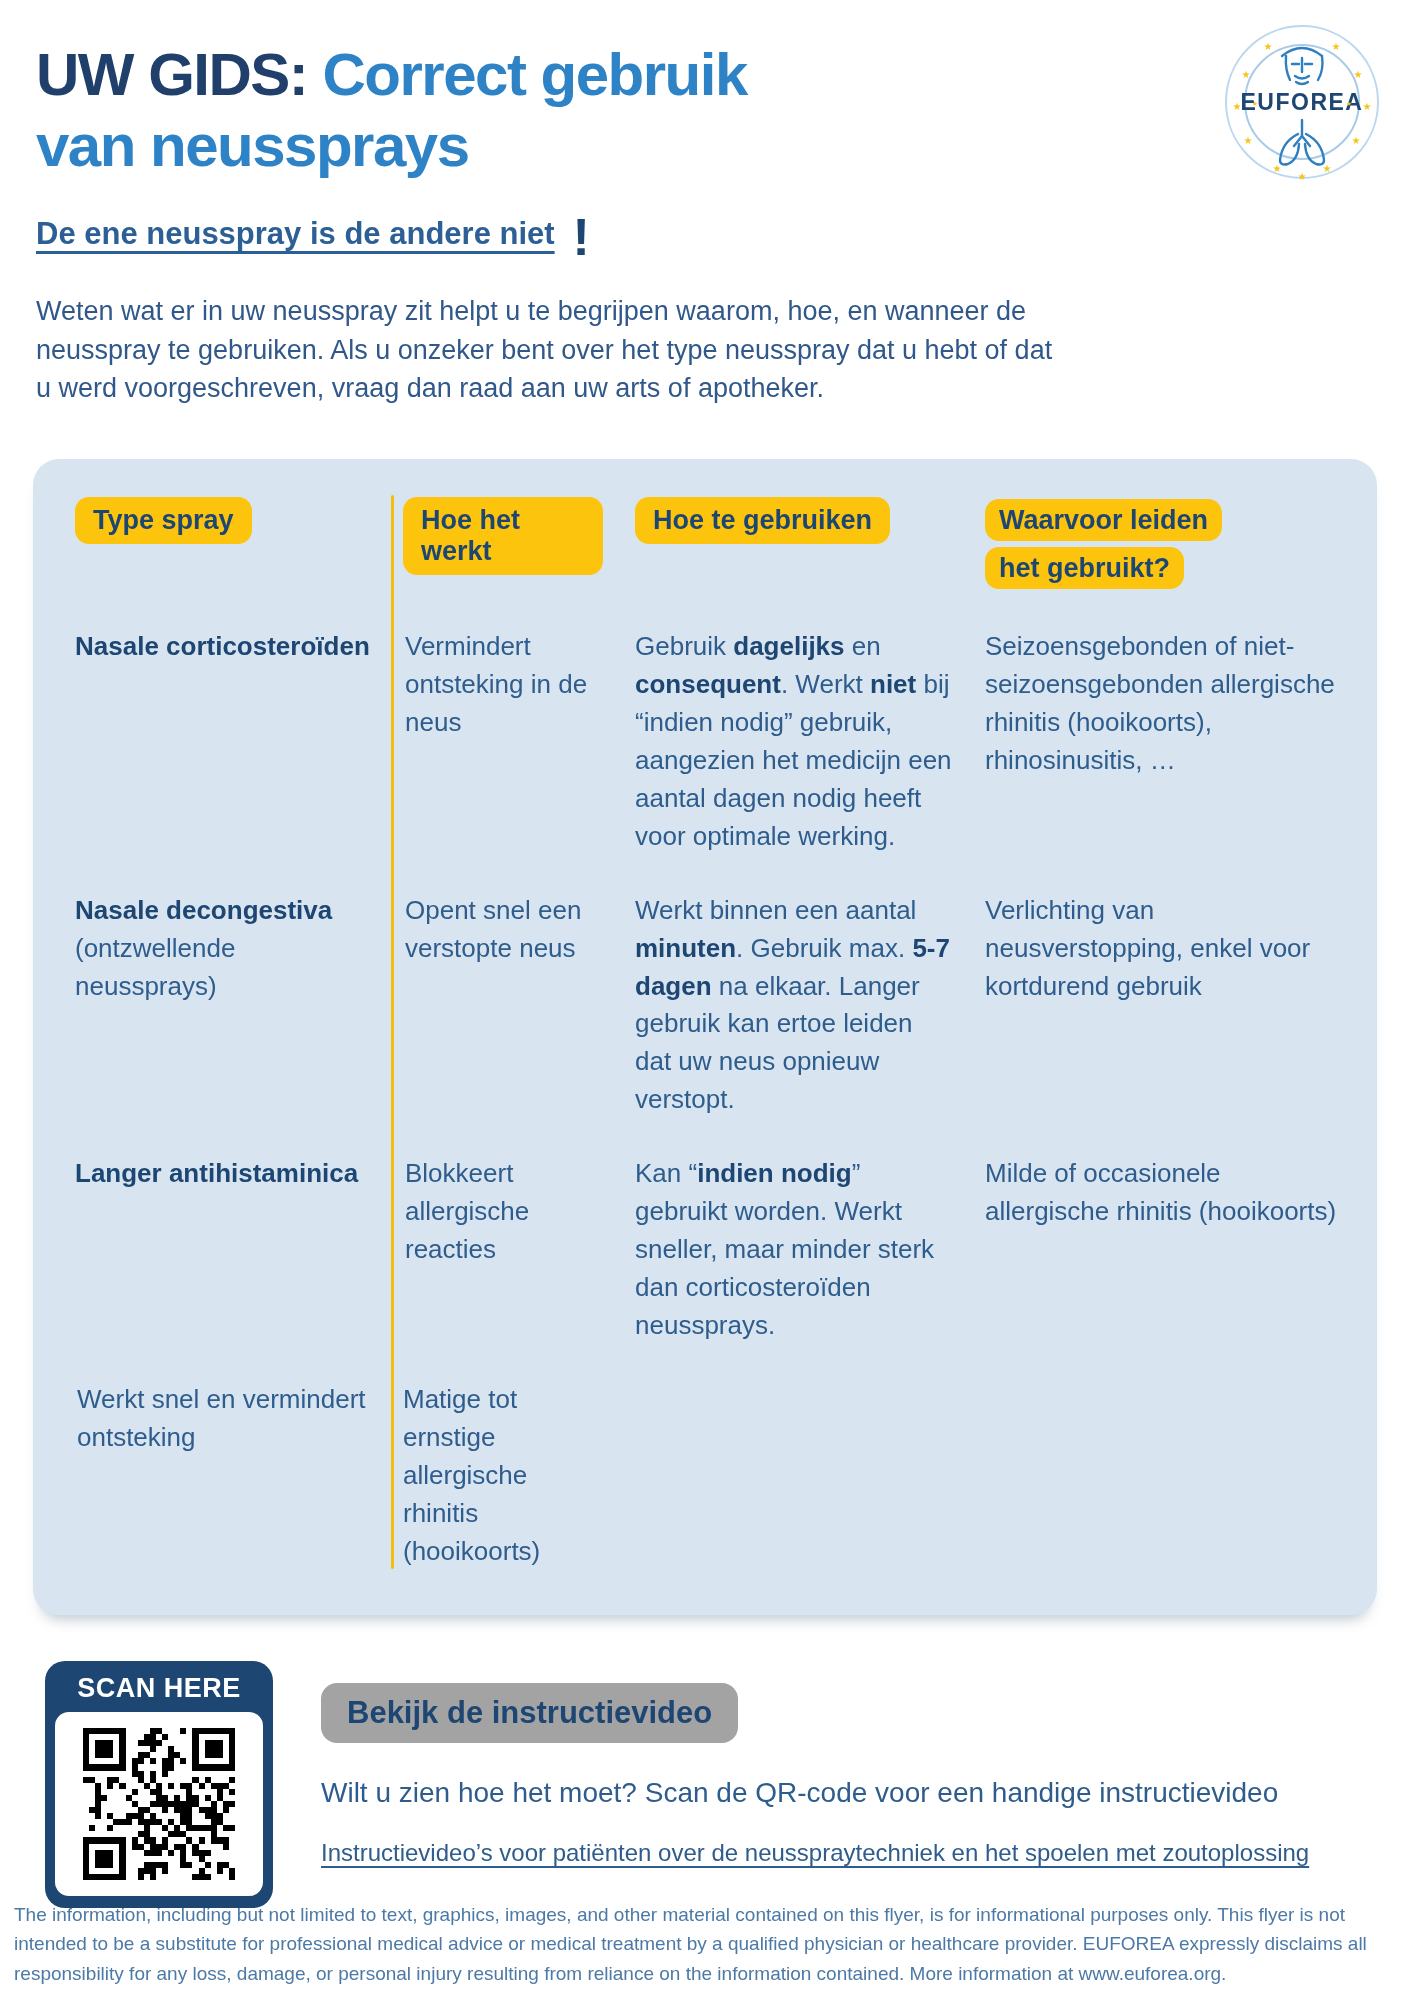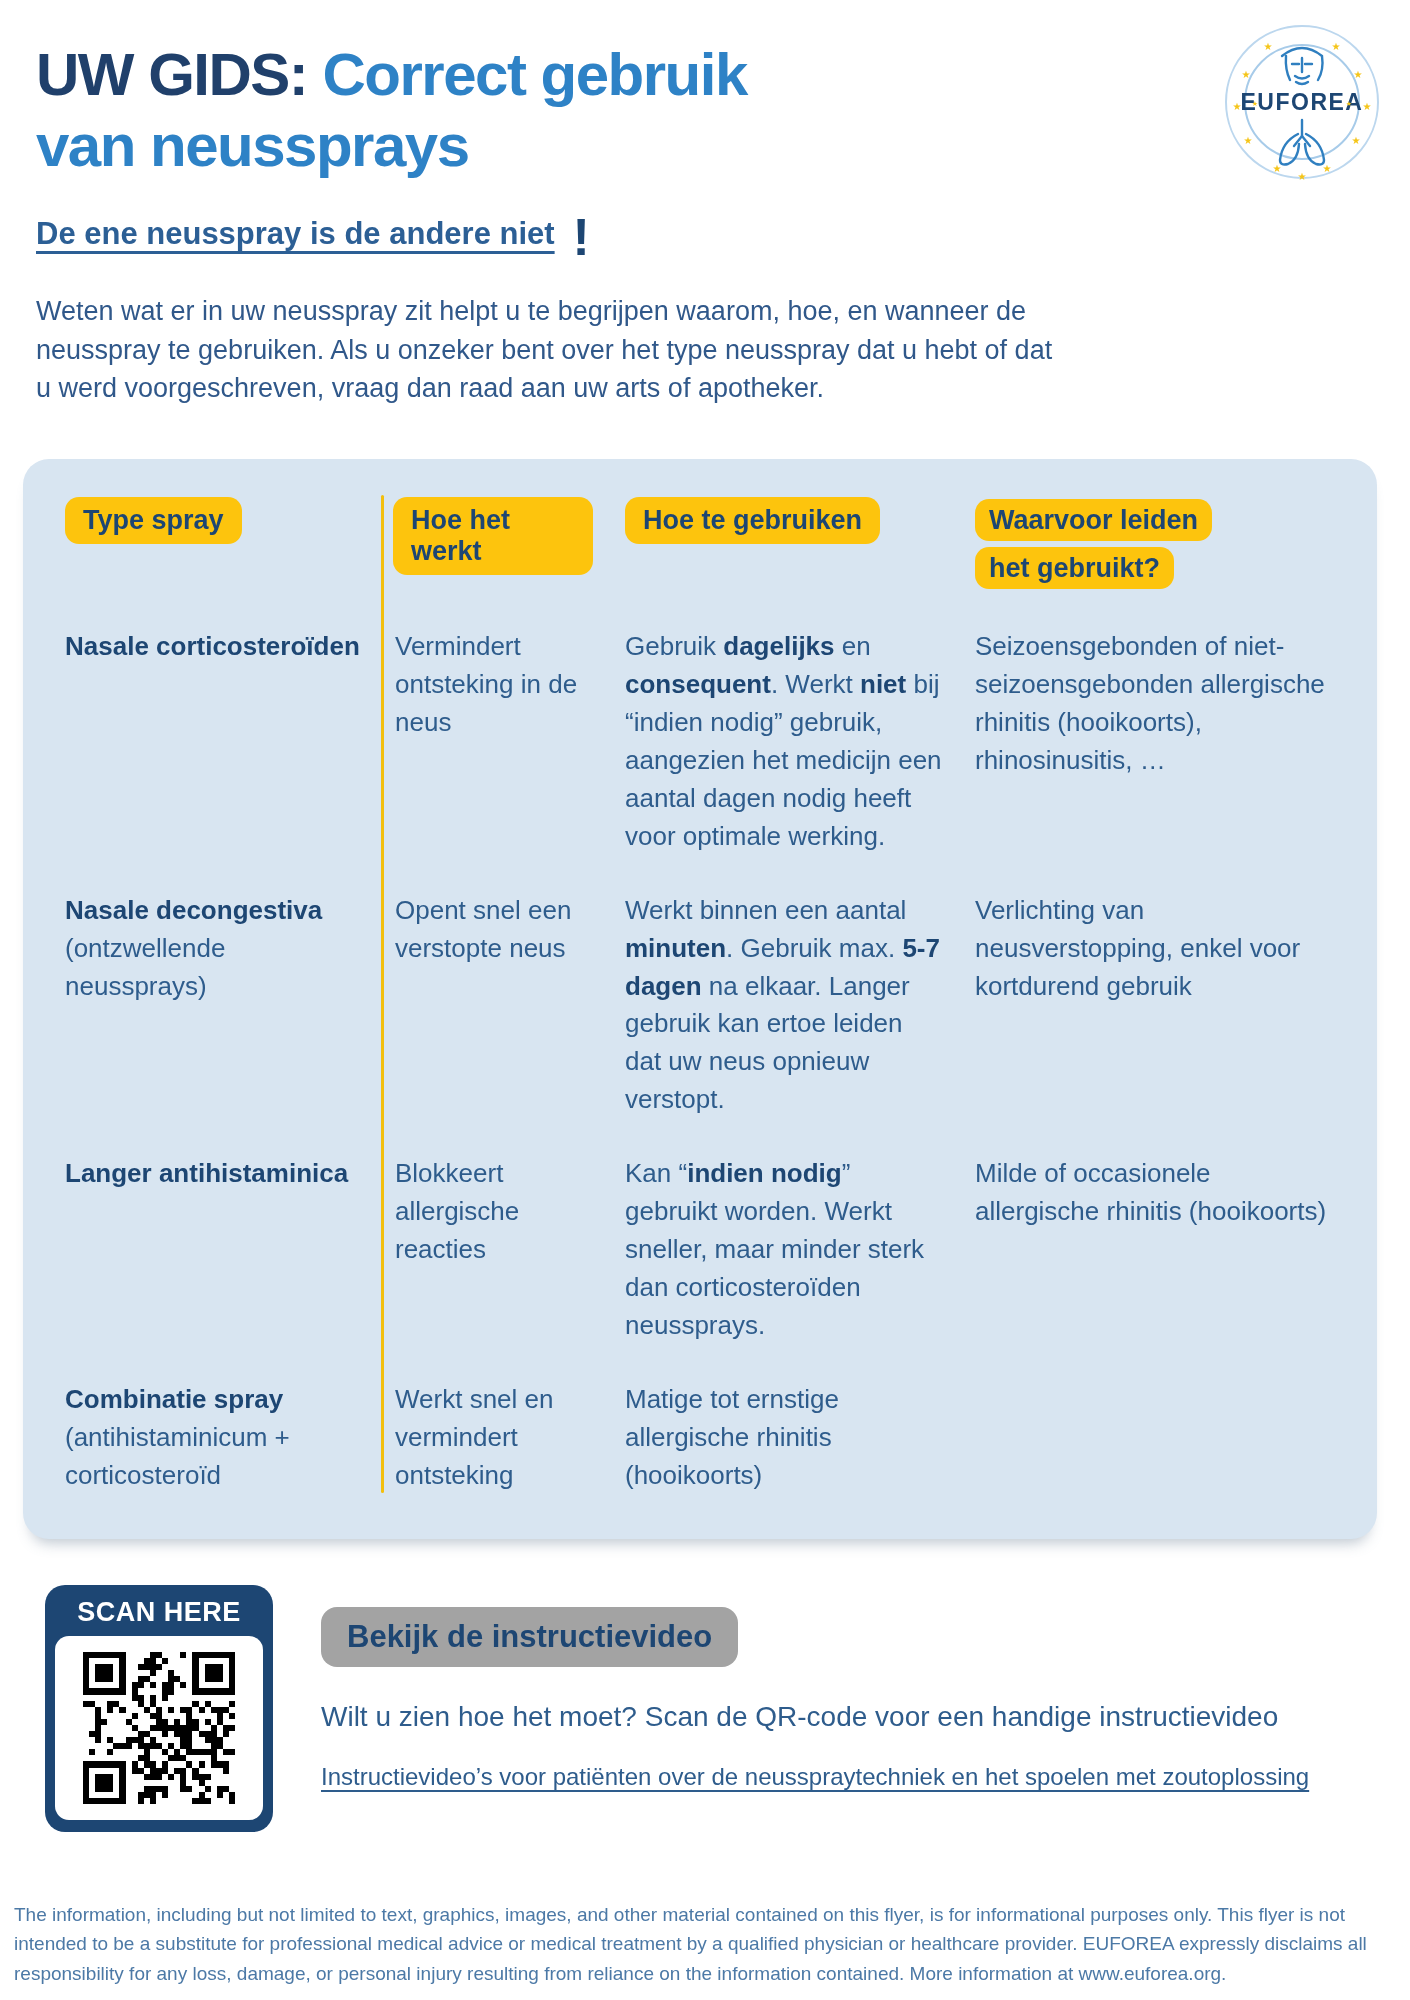--- a/index.html
+++ b/index.html
@@ -37,21 +37,21 @@
     margin-left:18px; line-height:0.9; transform:translateY(-2px);
   }
   .intro-p {
     margin:30px 36px 0 36px;
     font-size:27px; line-height:1.42; color:#30588a;
     max-width:1020px;
   }
   
   .card {
     position:relative;
-    margin:52px 33px 0 23px;
+    margin:52px 33px 0 33px;
     background:#d8e5f1;
     border-radius:26px;
     padding:38px 40px 44px 42px;
     box-shadow:0 12px 14px -8px rgba(110,130,150,.45);
   }
   .vline {
     position:absolute; left:358px; top:36px; bottom:46px;
     width:3px; background:#f3bf0e; border-radius:2px;
   }
   .tgrid {
@@ -189,21 +189,20 @@
       <div class="cell c3"><span>Gebruik </span><strong>dagelijks</strong><span> en </span><strong>consequent</strong><span>. Werkt </span><strong>niet</strong><span> bij “indien nodig” gebruik, aangezien het medicijn een aantal dagen nodig heeft voor optimale werking.</span></div>
       <div class="cell c4"><span>Seizoensgebonden of niet-seizoensgebonden allergische rhinitis (hooikoorts), rhinosinusitis, …</span></div>
       <div class="cell c1"><strong>Nasale decongestiva</strong><span> (ontzwellende neussprays)</span></div>
       <div class="cell c2"><span>Opent snel een verstopte neus</span></div>
       <div class="cell c3"><span>Werkt binnen een aantal </span><strong>minuten</strong><span>. Gebruik max. </span><strong>5-7 dagen</strong><span> na elkaar. Langer gebruik kan ertoe leiden dat uw neus opnieuw verstopt.</span></div>
       <div class="cell c4"><span>Verlichting van neusverstopping, enkel voor kortdurend gebruik</span></div>
       <div class="cell c1"><strong>Langer antihistaminica</strong></div>
       <div class="cell c2"><span>Blokkeert allergische reacties</span></div>
       <div class="cell c3"><span>Kan “</span><strong>indien nodig</strong><span>” gebruikt worden. Werkt sneller, maar minder sterk dan corticosteroïden neussprays.</span></div>
       <div class="cell c4"><span>Milde of occasionele allergische rhinitis (hooikoorts)</span></div>
-      <div class="cell c1"><strong>Combinatie spray</strong><span> (antihistaminicum + corticosteroïd</span></div>
       <div class="cell c2"><span>Werkt snel en vermindert ontsteking</span></div>
       <div class="cell c4"><span>Matige tot ernstige allergische rhinitis (hooikoorts)</span></div>
     </div>
 </div>
 
 <div class="video-sec">
   <div class="scanbox">
     <div class="scan-label">SCAN HERE</div>
     <div class="qr-panel">
       <svg id="qr" width="152" height="152" shape-rendering="crispEdges" viewBox="0 0 150 150">

